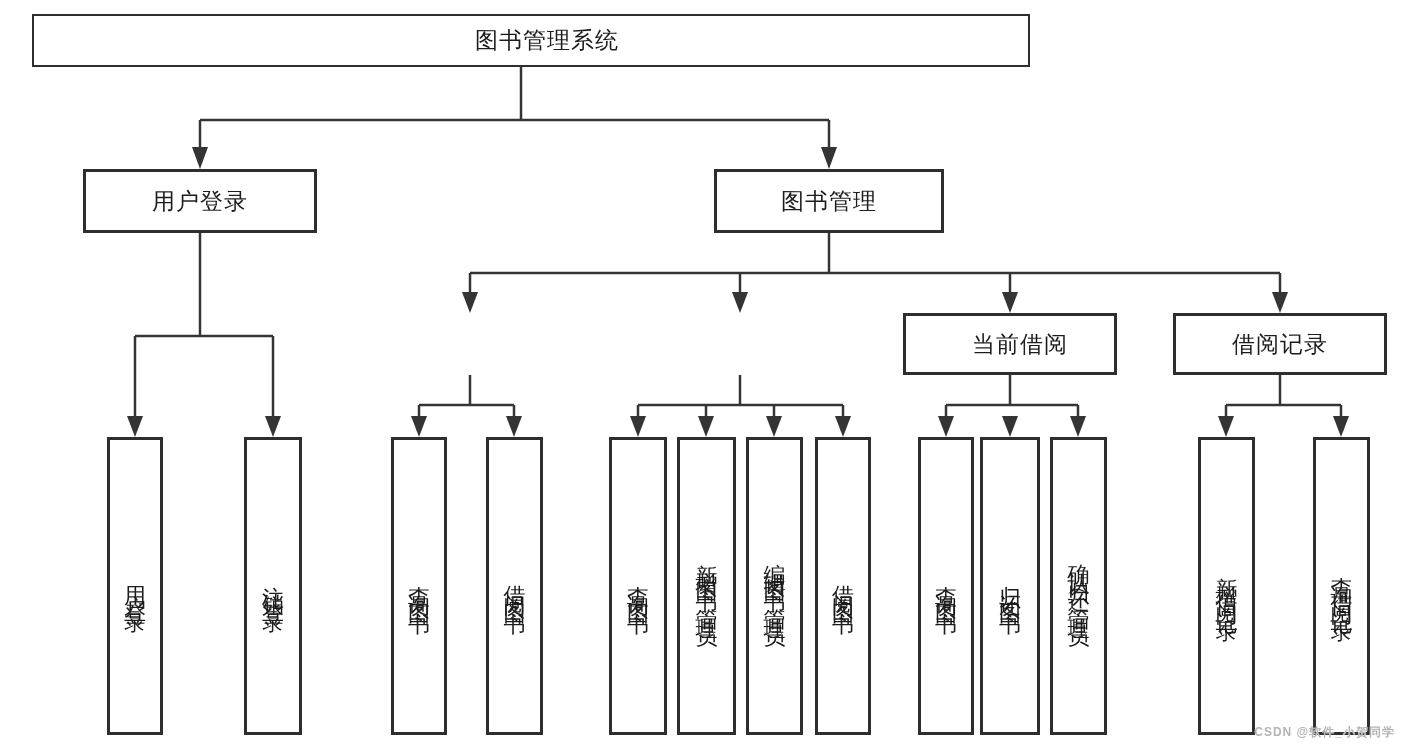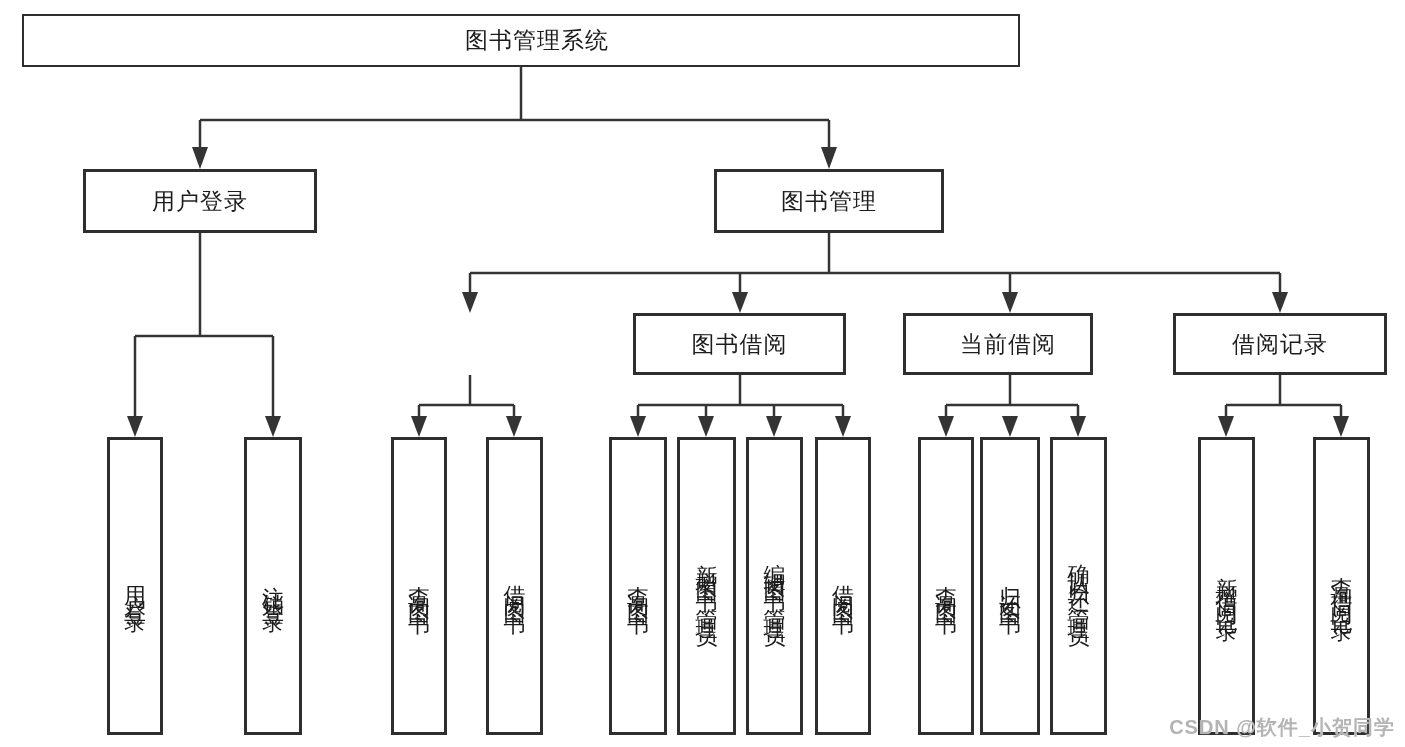--- a/index.html
+++ b/index.html
@@ -15,21 +15,21 @@
     display:flex;align-items:center;justify-content:center;
     color:#1c1c1c;font-size:23px;letter-spacing:1px;
     white-space:nowrap;
   }
   .box.vertical span{
     writing-mode:vertical-rl;text-orientation:mixed;
     line-height:1;font-size:22px;letter-spacing:9px;
   }
   .watermark{
     position:absolute;right:10px;bottom:6px;
-    font-size:20px;font-weight:600;color:#b4b4b4;
+    font-size:12px;font-weight:600;color:#b4b4b4;
     letter-spacing:1px;white-space:nowrap;
     text-shadow:0 0 1px #ffffff;
   }
 </style>
 </head>
 <body>
 
 <div class="canvas">
 
   <svg class="connectors" width="1405" height="747" viewBox="0 0 1405 747">
@@ -93,35 +93,32 @@
       <polygon points="766,416 782,416 774,437"></polygon>
       <polygon points="835,416 851,416 843,437"></polygon>
       <polygon points="938,416 954,416 946,437"></polygon>
       <polygon points="1002,416 1018,416 1010,437"></polygon>
       <polygon points="1070,416 1086,416 1078,437"></polygon>
       <polygon points="1218,416 1234,416 1226,437"></polygon>
       <polygon points="1333,416 1349,416 1341,437"></polygon>
     </g>
   </svg>
 
-  <div class="box" style="left:22px;top:14px;width:998px;height:53px;border-width:2.5px;padding-left:32px;">
+  <div class="box" style="left:32px;top:14px;width:998px;height:53px;border-width:2.5px;padding-left:32px;">
     <span>图书管理系统</span>
   </div>
 
   <div class="box" style="left:83px;top:169px;width:234px;height:64px;">
     <span>用户登录</span>
   </div>
   <div class="box" style="left:714px;top:169px;width:230px;height:64px;align-items:center;">
     <span>图书管理</span>
   </div>
 
-  <div class="box" style="left:633px;top:313px;width:213px;height:62px;">
-    <span>图书借阅</span>
-  </div>
-  <div class="box" style="left:903px;top:313px;width:190px;height:62px;padding-left:20px;">
+  <div class="box" style="left:903px;top:313px;width:214px;height:62px;padding-left:20px;">
     <span>当前借阅</span>
   </div>
   <div class="box" style="left:1173px;top:313px;width:214px;height:62px;">
     <span>借阅记录</span>
   </div>
 
   <div class="box vertical" style="left:107px;top:437px;width:56px;height:298px;">
     <span>用户登录</span>
   </div>
   <div class="box vertical" style="left:244px;top:437px;width:58px;height:298px;">

